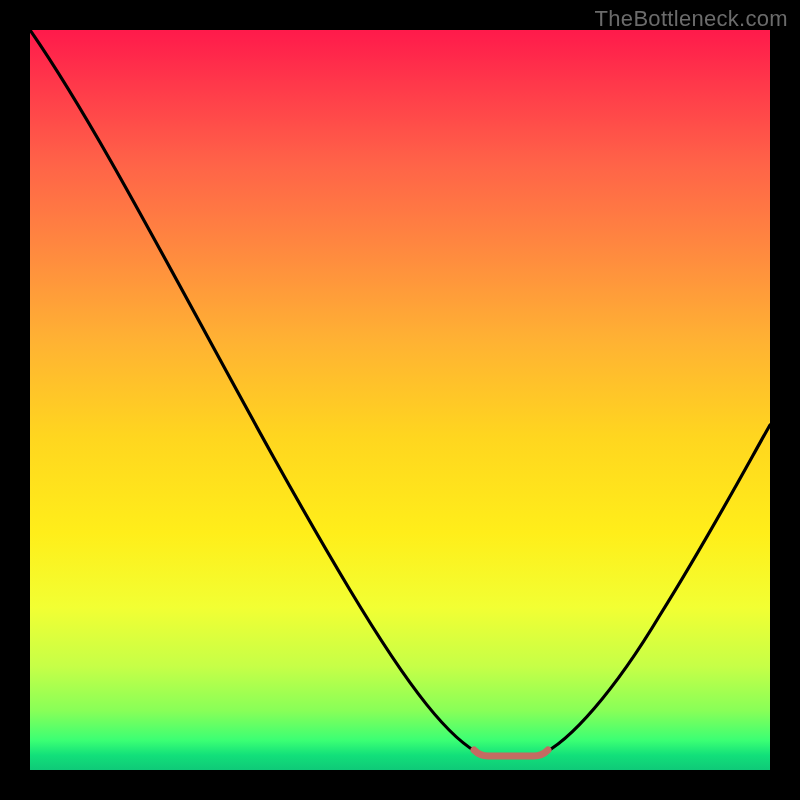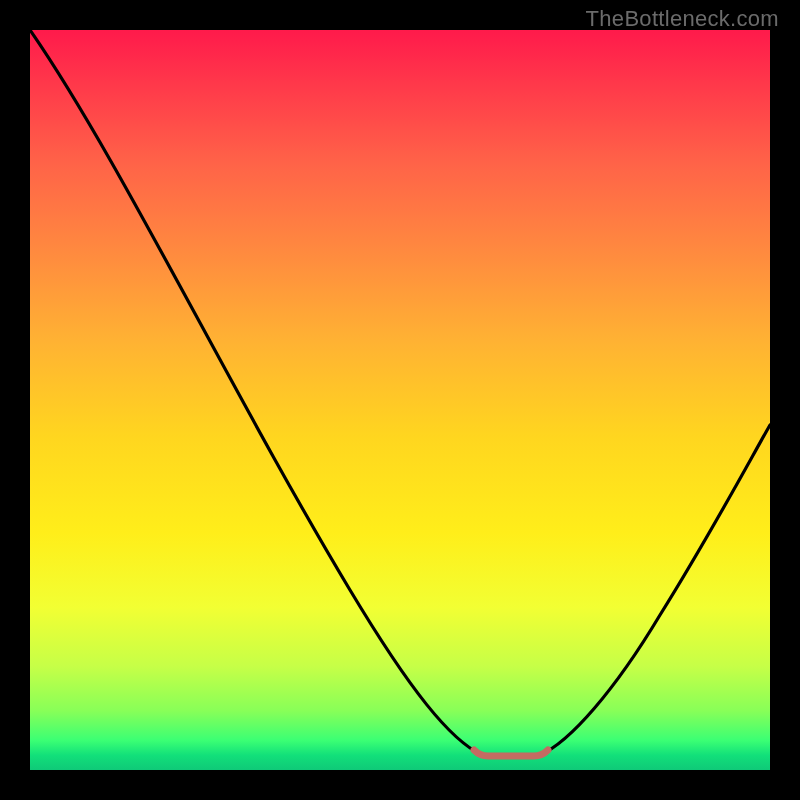--- a/index.html
+++ b/index.html
@@ -13,21 +13,21 @@
   }
   .frame {
     position: relative;
     width: 800px;
     height: 800px;
     background: #000;
   }
   .watermark {
     position: absolute;
     top: 6px;
-    right: 21px;
+    right: 12px;
     color: #6b6b6b;
     font-size: 22px;
     font-weight: 400;
     letter-spacing: 0.3px;
     z-index: 4;
   }
   .plot-area {
     position: absolute;
     left: 30px;
     top: 30px;

